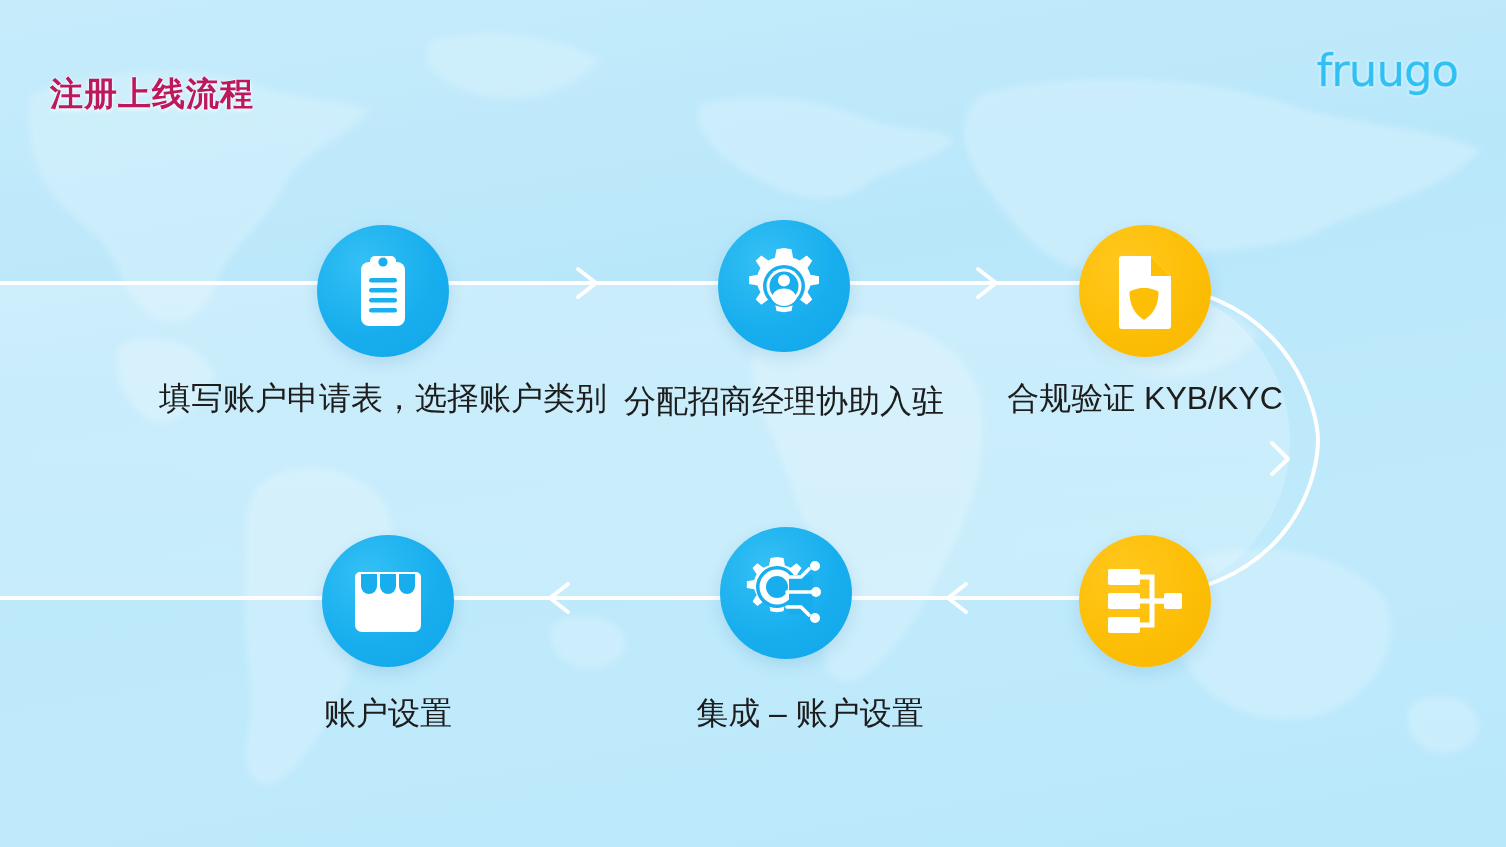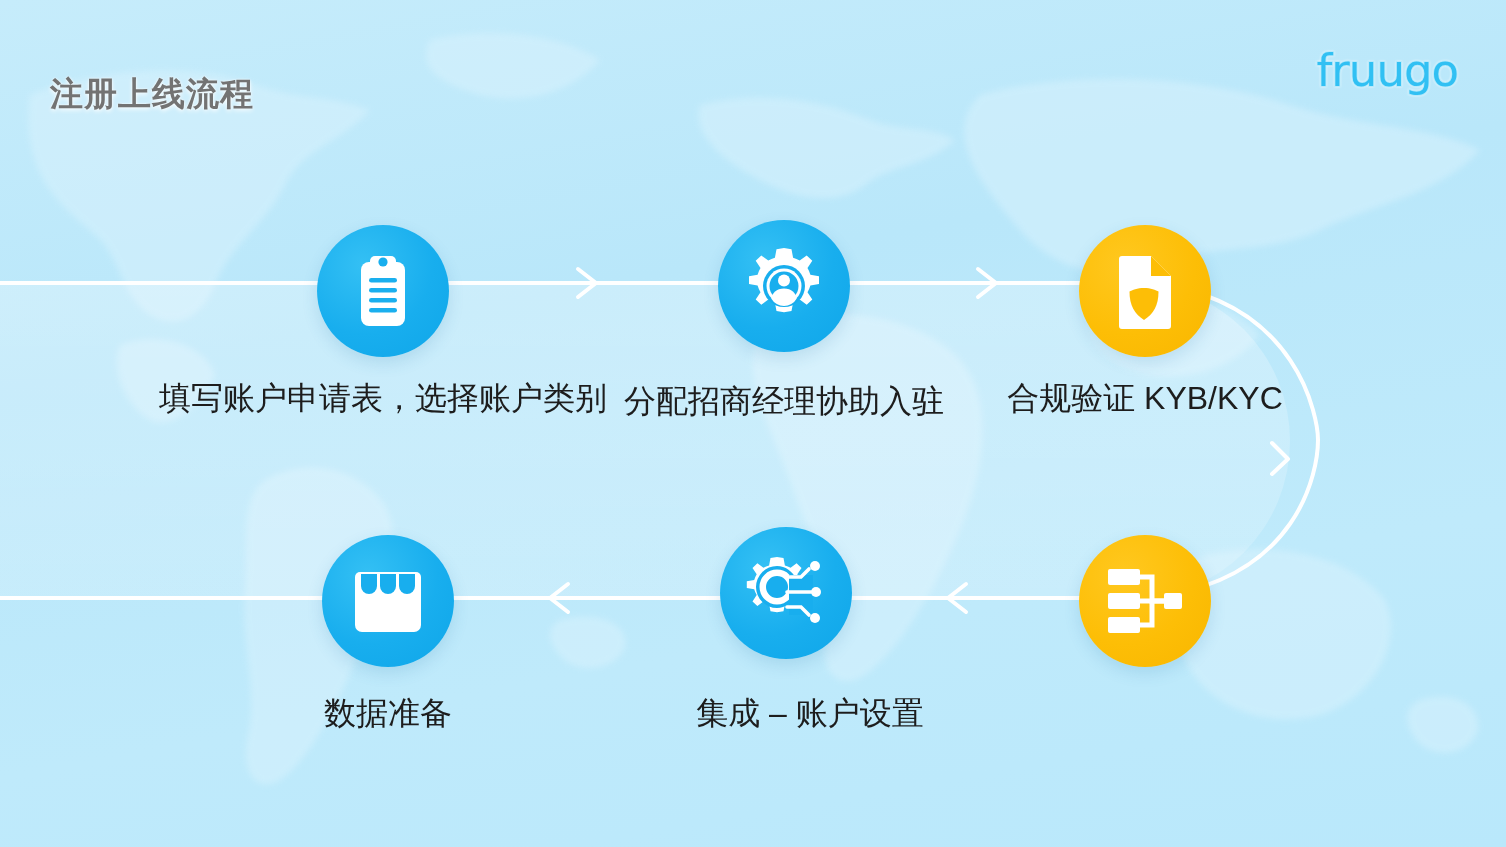--- a/index.html
+++ b/index.html
@@ -23,21 +23,21 @@
   
   #flow-band {
     position:absolute; left:0; top:283px; width:1290px; height:316px;
     background:linear-gradient(180deg, rgba(255,255,255,.26), rgba(255,255,255,.16));
     border-radius:0 160px 160px 0;
   }
 
   
   #page-title {
     position:absolute; left:50px; top:72px;
-    font-size:33px; font-weight:bold; color:#737373;
+    font-size:33px; font-weight:bold; color:#be185d;
     letter-spacing:1px;
     text-shadow:0 2px 4px rgba(255,255,255,.85), 0 0 2px rgba(255,255,255,.9);
   }
   #brand-logo {
     position:absolute; right:48px; top:44px;
     font-size:45px; font-weight:normal; color:#31c0f3;
     letter-spacing:-1px;
     font-family:"DejaVu Sans", sans-serif;
     -webkit-text-stroke:2px #b6e9fb;
     paint-order:stroke fill;
@@ -243,14 +243,14 @@
     <span>
       <svg width="70" height="66" viewBox="0 0 70 66">
         <path fill="#ffffff" d="M7 4 h56 a5 5 0 0 1 5 5 v48 a7 7 0 0 1 -7 7 h-52 a7 7 0 0 1 -7 -7 v-48 a5 5 0 0 1 5 -5 z"></path>
         <path fill="#18aeee" d="M8 6 h16 v12 a8 8 0 0 1 -16 0 z"></path>
         <path fill="#18aeee" d="M27 6 h16 v12 a8 8 0 0 1 -16 0 z"></path>
         <path fill="#18aeee" d="M46 6 h16 v12 a8 8 0 0 1 -16 0 z"></path>
         <rect x="2" y="24" width="66" height="3" fill="#18aeee" opacity="0"></rect>
       </svg>
     </span>
   </div>
-  <div class="node-label">数据准备</div>
+  <div class="node-label">账户设置</div>
 </div>
 
 </body></html>

